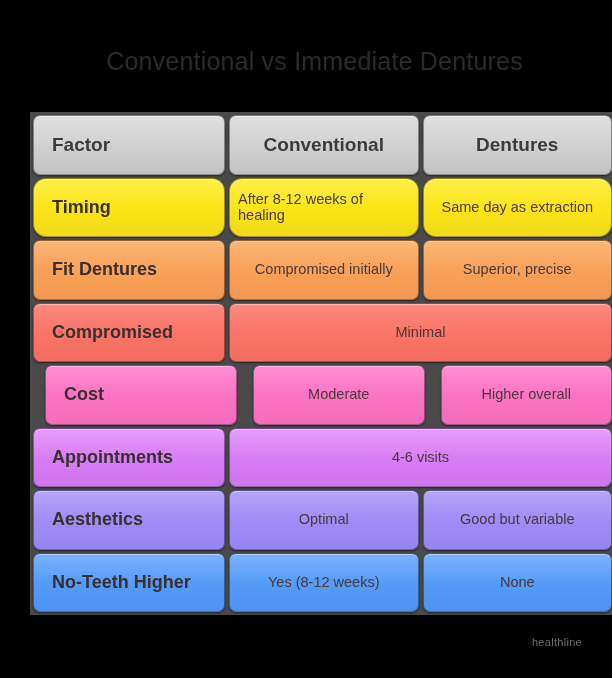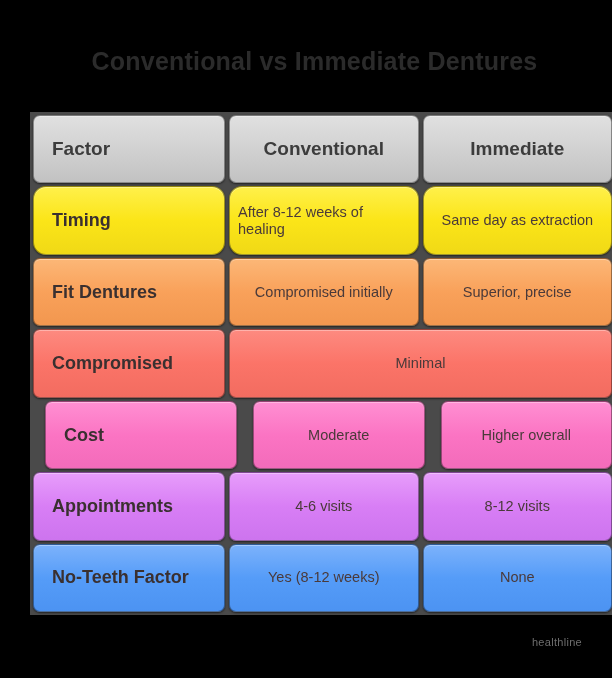--- a/index.html
+++ b/index.html
@@ -19,21 +19,21 @@
   #title-bar {
     position: absolute;
     left: 0;
     top: 46px;
     width: 612px;
     text-align: center;
   }
   #chart-title {
     display: inline-block;
     font-size: 25px;
-    font-weight: bold;
+    font-weight: normal;
     color: #2b2b2b;
     letter-spacing: 0.2px;
     line-height: 1.1;
     padding: 2px 6px;
     margin-left: 17px;
   }
 
   
   #table-frame {
     position: absolute;
@@ -138,21 +138,21 @@
 
 <div id="title-bar">
   <span id="chart-title">Conventional vs Immediate Dentures</span>
 </div>
 
 <div id="table-frame">
 
   <div class="table-row header-row">
     <div class="cell col-factor">Factor</div>
     <div class="cell col-a">Conventional</div>
-    <div class="cell col-b">Immediate</div>
+    <div class="cell col-b">Dentures</div>
   </div>
 
   <div class="table-row data-row row-timing">
     <div class="cell col-factor">Timing</div>
     <div class="cell col-a">After 8-12 weeks of healing</div>
     <div class="cell col-b">Same day as extraction</div>
   </div>
 
   <div class="table-row data-row row-fit">
     <div class="cell col-factor">Fit Dentures</div>
@@ -167,25 +167,29 @@
 
   <div class="table-row data-row row-cost">
     <div class="cell col-factor">Cost</div>
     <div class="cell col-a">Moderate</div>
     <div class="cell col-b">Higher overall</div>
   </div>
 
   <div class="table-row data-row row-appt">
     <div class="cell col-factor">Appointments</div>
     <div class="cell col-a">4-6 visits</div>
-    <div class="cell col-b">8-12 visits</div>
   </div>
 
+  <div class="table-row data-row row-aesth">
+    <div class="cell col-factor">Aesthetics</div>
+    <div class="cell col-a">Optimal</div>
+    <div class="cell col-b">Good but variable</div>
+  </div>
 
   <div class="table-row data-row row-noteeth">
-    <div class="cell col-factor">No-Teeth Factor</div>
+    <div class="cell col-factor">No-Teeth Higher</div>
     <div class="cell col-a">Yes (8-12 weeks)</div>
     <div class="cell col-b">None</div>
   </div>
 
 </div>
 
 <div id="footer-watermark">healthline</div>
 
 </body></html>

